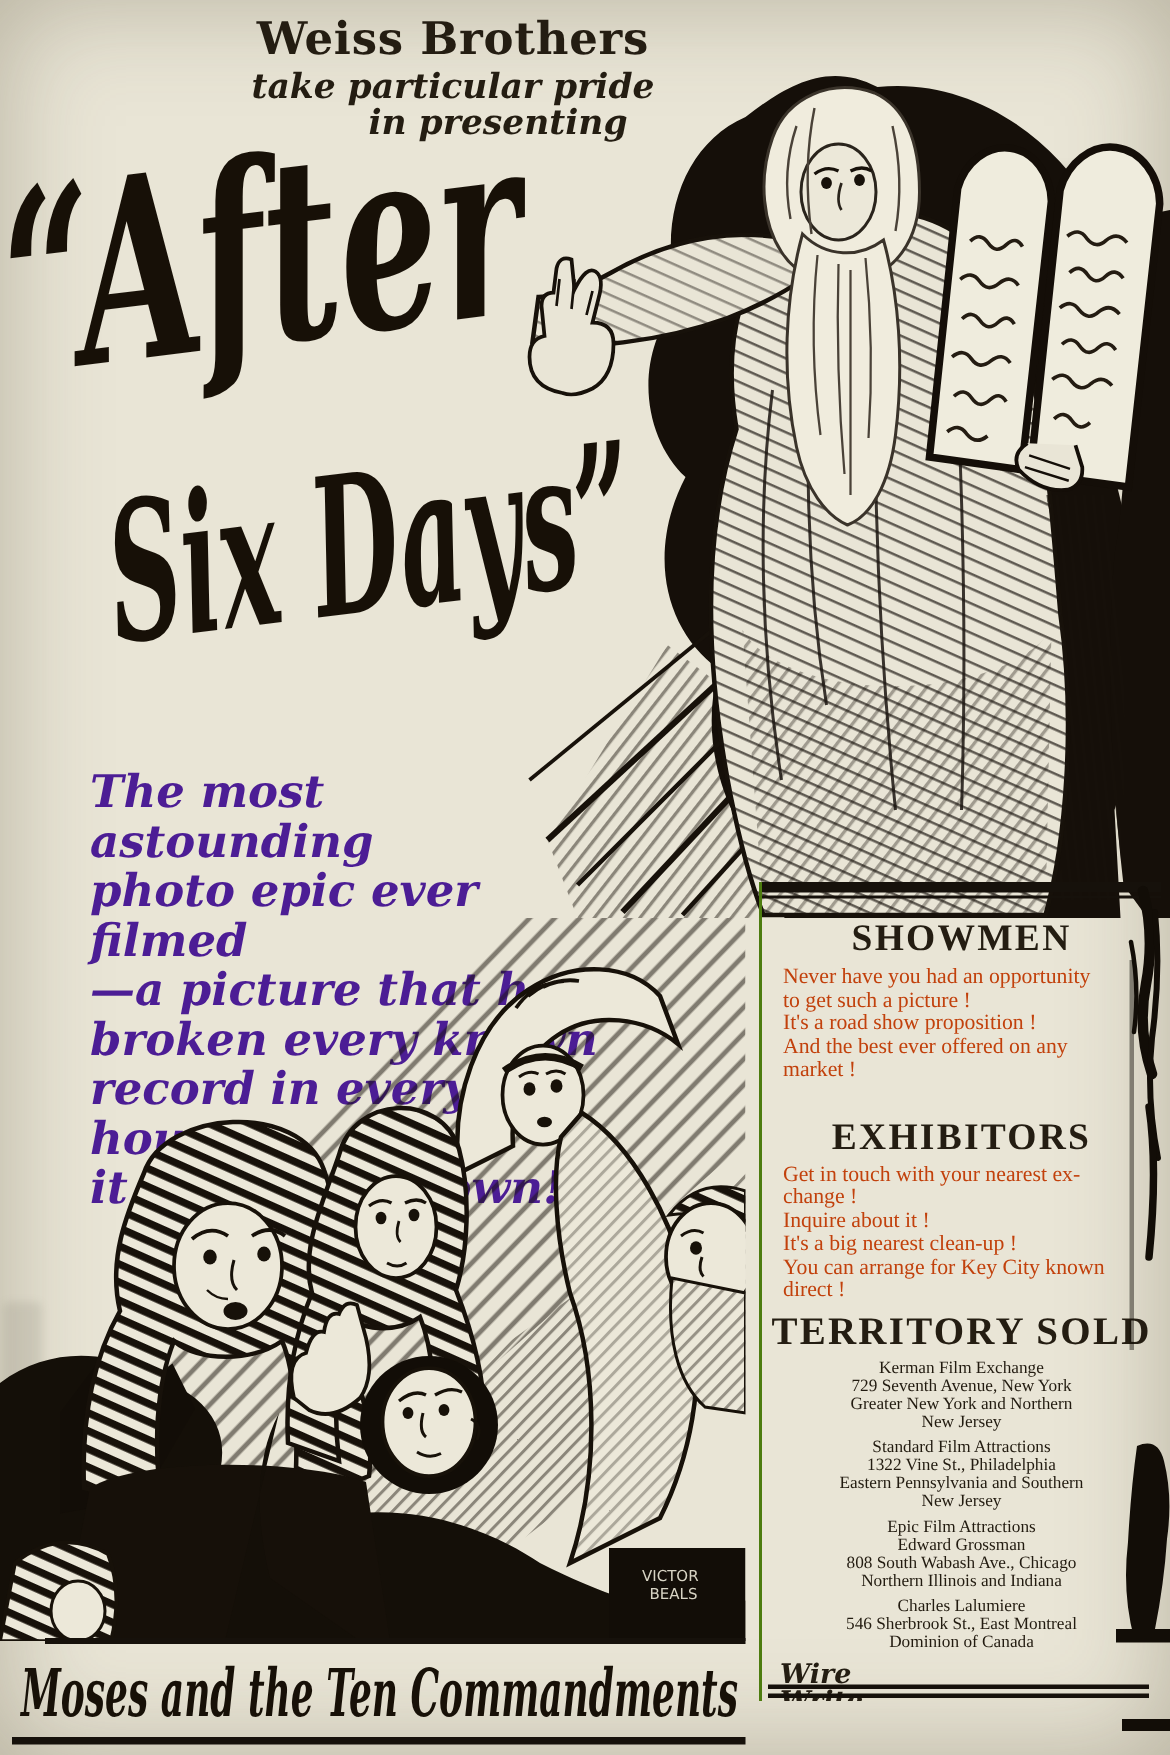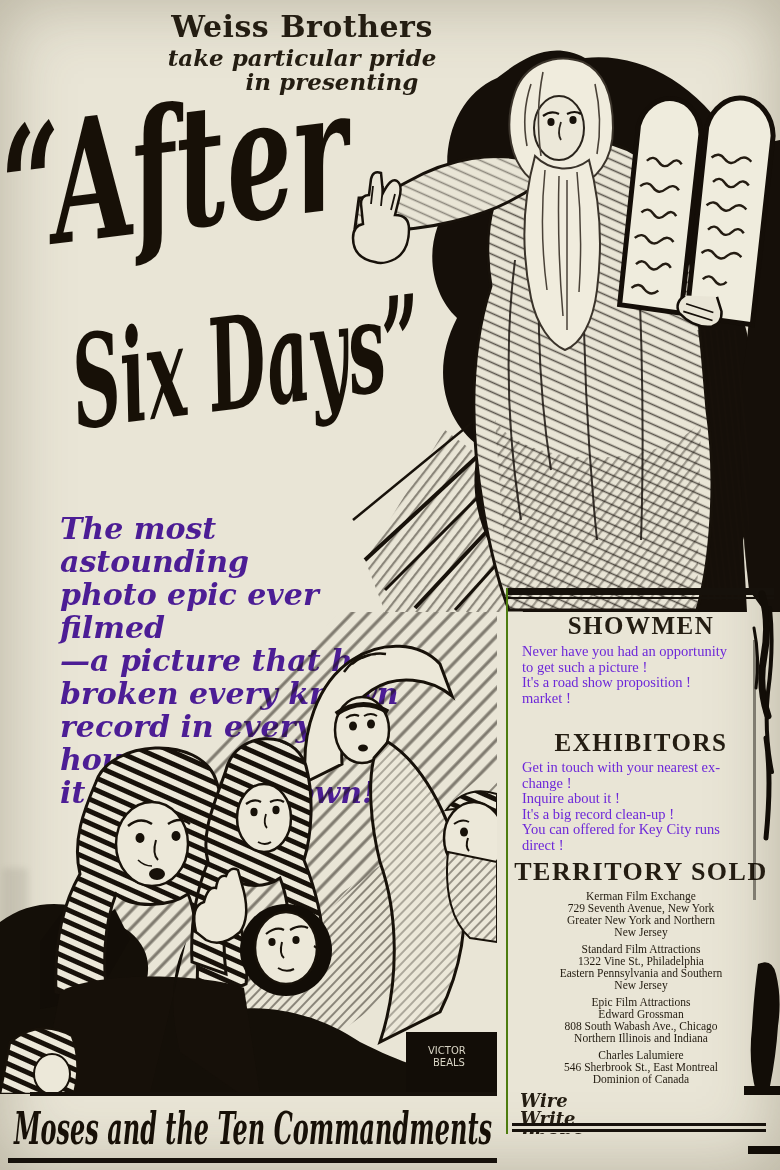--- a/index.html
+++ b/index.html
@@ -18,21 +18,21 @@
            font:italic 700 30px/33px "DejaVu Serif",serif;color:#4c1d95;}
   
   .panel{position:absolute;left:506px;top:588px;width:268px;height:546px;
          border-left:2px solid #4d7c0f;box-sizing:border-box;overflow:hidden;}
   .panel-topbar{height:7px;background:#16110b;}
   .panel-topline{height:2px;background:#16110b;margin-top:2px;}
   .sec-heading{font:700 25px/1 "Liberation Serif",serif;text-align:center;letter-spacing:1.5px;}
   .h-showmen{margin-top:14px;}
   .h-exhibitors{margin-top:24px;}
   .h-territory{margin-top:6px;font-size:26px;}
-  .body-lines{font:400 14.5px/15.5px "Liberation Serif",serif;padding:0 8px 0 14px;margin-top:6px;color:#6d28d9;}
+  .body-lines{font:400 14.5px/15.5px "Liberation Serif",serif;padding:0 8px 0 14px;margin-top:6px;color:#c2410c;}
   .t-entry{font:400 11.5px/12px "Liberation Serif",serif;text-align:center;margin-top:5px;color:#221b10;}
   .t-entries{margin-top:3px;}
   .contact-row{display:flex;padding:0 16px 0 12px;margin-top:7px;
                font:italic 700 18px/1 "DejaVu Serif",serif;flex-direction:column;}
   .company{font:700 25px/1 "Liberation Sans",sans-serif;white-space:nowrap;margin:6px 0 0 8px;
            transform:scale(.78,1.3);transform-origin:left center;letter-spacing:0;}
   .address{font:700 16px/1 "Liberation Serif",serif;margin:10px 0 0 8px;letter-spacing:.3px;}
   .panel-doublerule{position:absolute;left:4px;right:8px;bottom:2px;}
   .panel-doublerule div{height:3px;background:#16110b;margin-top:3px;}
   
@@ -245,30 +245,31 @@
 
   <div class="panel">
     <div class="panel-topbar"></div>
     <div class="panel-topline"></div>
 
     <div class="sec-heading h-showmen">SHOWMEN</div>
     <div class="body-lines">
       <div>Never have you had an opportunity</div>
       <div>to get such a picture !</div>
       <div>It's a road show proposition !</div>
+      <div>And the best ever offered on any</div>
       <div>market !</div>
     </div>
 
     <div class="sec-heading h-exhibitors">EXHIBITORS</div>
     <div class="body-lines" style="margin-top:5px;">
       <div>Get in touch with your nearest ex-</div>
       <div>change !</div>
       <div>Inquire about it !</div>
-      <div>It's a big record clean-up !</div>
-      <div>You can offered for Key City runs</div>
+      <div>It's a big nearest clean-up !</div>
+      <div>You can arrange for Key City known</div>
       <div>direct !</div>
     </div>
 
     <div class="sec-heading h-territory">TERRITORY SOLD</div>
     <div class="t-entries">
       <div class="t-entry">
         <div>Kerman Film Exchange</div>
         <div>729 Seventh Avenue, New York</div>
         <div>Greater New York and Northern</div>
         <div>New Jersey</div>

